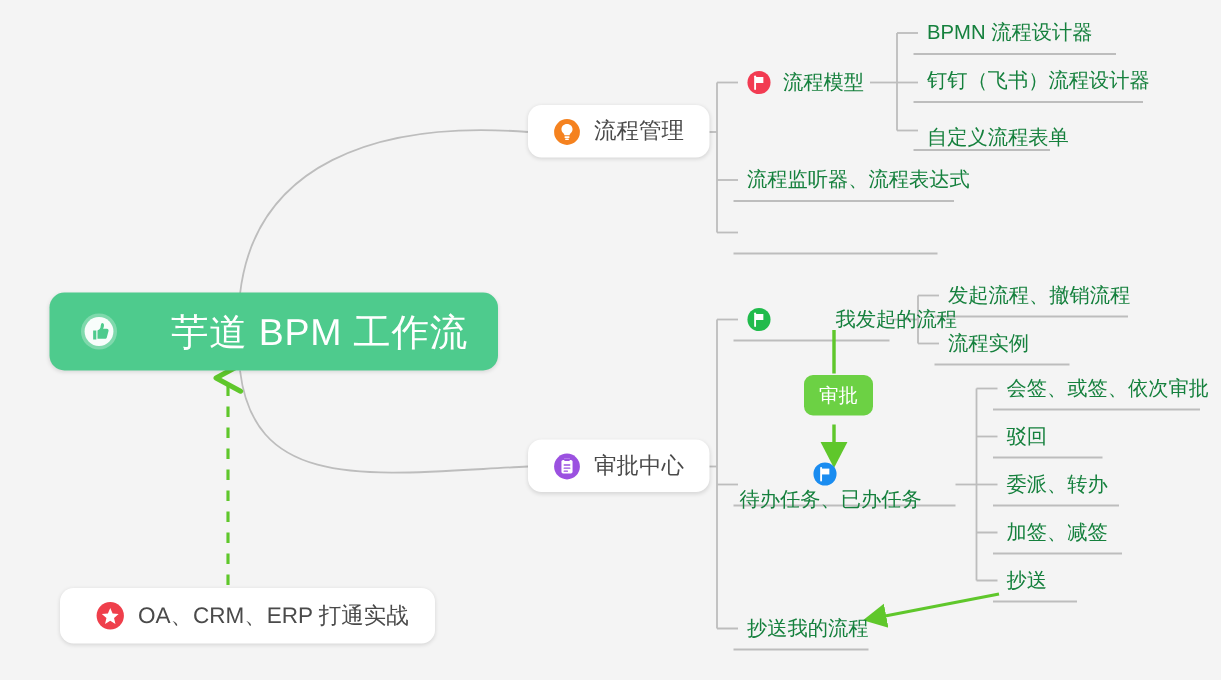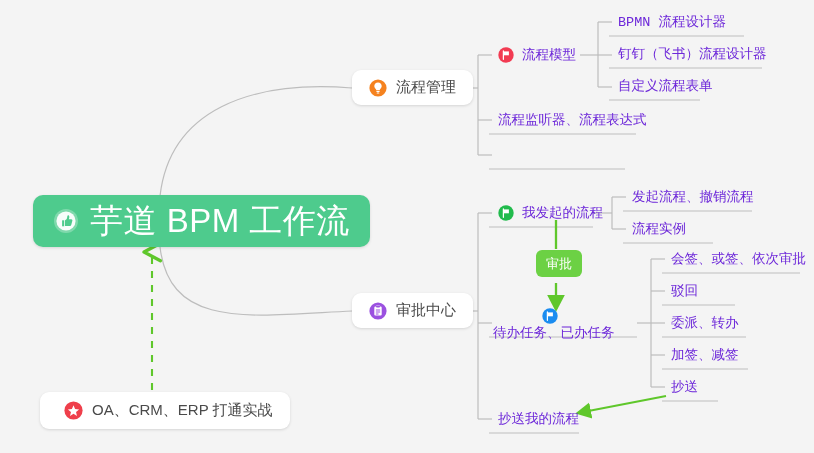--- a/index.html
+++ b/index.html
@@ -15,46 +15,46 @@
 
   .node{position:absolute;display:flex;align-items:center;box-sizing:border-box;white-space:nowrap;}
 
   
   .root{
     background:#4ecb8d;
     color:#ffffff;
     border-radius:10px;
     padding:0 20px;
     height:52px;
-    font-size:33px;
+    font-size:25px;
     letter-spacing:.5px;
     box-shadow:0 1px 3px rgba(0,0,0,.12);
+    gap:24px;
   }
   .root .label{margin-left:11px;}
 
   
   .card{
     background:#ffffff;
     border-radius:9px;
     height:35px;
     padding:0 17px;
     font-size:15px;
     color:#4a4a4a;
     box-shadow:0 1px 3px rgba(0,0,0,.13);
   }
   .card .label{margin-left:9px;}
 
   
   .leaf{
     font-size:13.5px;
-    color:#6d28d9;
+    color:#15803d;
     height:30px;
     padding:0 8px 0 9px;
     background:transparent;
-    font-family:Liberation Mono, monospace;
   }
   .leaf .label{margin-left:8px;}
   .leaf.noicon .label{margin-left:0;}
 
   
   .pill{
     background:#6cd144;
     color:#ffffff;
     font-size:13px;
     border-radius:6px;
@@ -183,21 +183,21 @@
     </span>
     <span class="label">流程模型</span>
   </div>
 
   <div class="node leaf noicon" style="left:609px;top:7px;">
     <span class="label">BPMN 流程设计器</span>
   </div>
   <div class="node leaf noicon" style="left:609px;top:39px;text-align:center;">
     <span class="label">钉钉（飞书）流程设计器</span>
   </div>
-  <div class="node leaf noicon" style="left:609px;top:71px;">
+  <div class="node leaf noicon" style="left:609px;top:71px;align-items:flex-end;">
     <span class="label">自定义流程表单</span>
   </div>
 
   <div class="node leaf noicon" style="left:489px;top:105px;">
     <span class="label">流程监听器、流程表达式</span>
   </div>
 
   <div class="node card" style="left:352px;top:293px;">
     <span class="ic">
       <svg width="18" height="18" viewBox="0 0 18 18">
@@ -206,21 +206,21 @@
         <rect x="7.0" y="3.3" width="4.0" height="2.3" rx="1.1" fill="#ffffff"></rect>
         <rect x="7.0" y="3.5" width="4.0" height="1.9" rx="0.9" fill="#9b51e0"></rect>
         <rect x="6.7" y="7.5" width="4.6" height="0.95" rx="0.45" fill="#9b51e0"></rect>
         <rect x="6.7" y="9.6" width="4.6" height="0.95" rx="0.45" fill="#9b51e0"></rect>
         <rect x="6.7" y="11.6" width="3.0" height="0.95" rx="0.45" fill="#9b51e0"></rect>
       </svg>
     </span>
     <span class="label">审批中心</span>
   </div>
 
-  <div class="node leaf" style="left:489px;top:198px;">
+  <div class="node leaf" style="left:489px;top:198px;gap:35px;">
     <span class="ic">
       <svg width="16" height="16" viewBox="0 0 16 16">
         <circle cx="8" cy="8" r="7.7" fill="#21bb4c"></circle>
         <path d="M5.4,3.9 v8.4" stroke="#ffffff" stroke-width="1.25" stroke-linecap="round"></path>
         <path d="M5.9,4.4 h5.0 v3.9 h-5.0 z" fill="#ffffff"></path>
       </svg>
     </span>
     <span class="label">我发起的流程</span>
   </div>
   <div class="node leaf noicon" style="left:623px;top:182px;">

